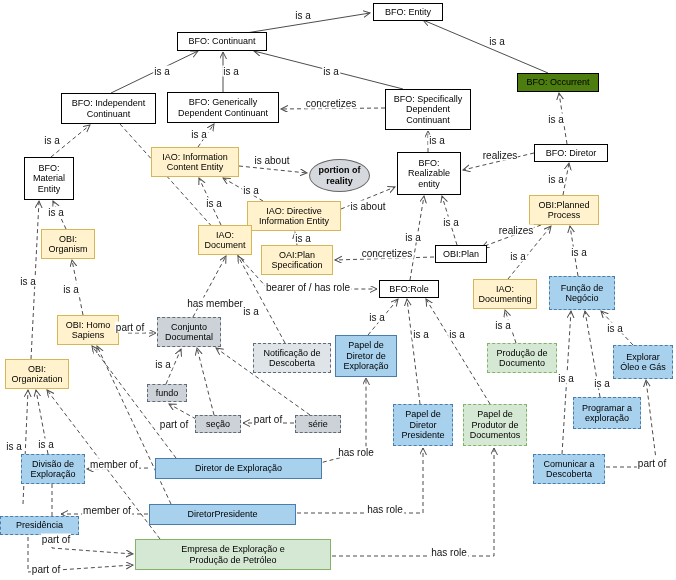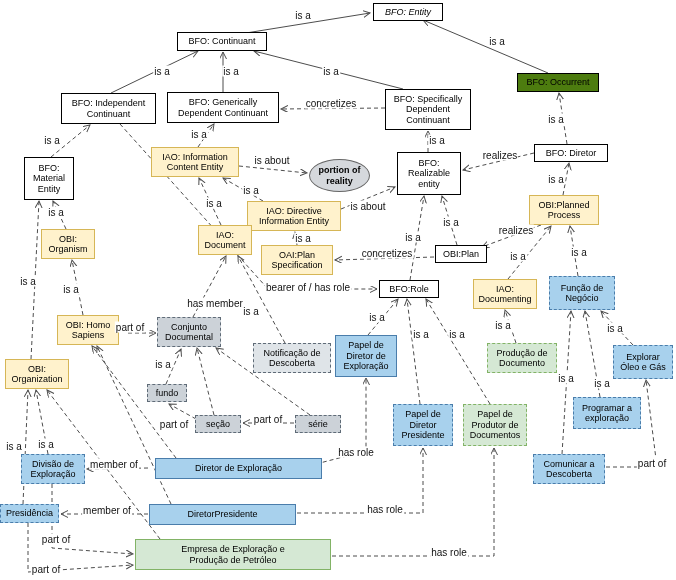--- a/index.html
+++ b/index.html
@@ -131,21 +131,21 @@
     <span class="edge-label" style="left: 449px; top: 552px;">has role</span>
     <span class="edge-label" style="left: 163px; top: 364px;">is a</span>
     <span class="edge-label" style="left: 174px; top: 424px;">part of</span>
     <span class="edge-label" style="left: 268px; top: 419px;">part of</span>
     <span class="edge-label" style="left: 130px; top: 327px;">part of</span>
     <span class="edge-label" style="left: 56px; top: 212px;">is a</span>
     <span class="edge-label" style="left: 71px; top: 289px;">is a</span>
     <span class="edge-label" style="left: 28px; top: 281px;">is a</span>
     <span class="edge-label" style="left: 46px; top: 444px;">is a</span>
     <span class="edge-label" style="left: 14px; top: 446px;">is a</span>
-    <div class="node" style="left: 373px; top: 3px; width: 70px; height: 18px; background: rgb(255, 255, 255); border: 1px solid rgb(0, 0, 0); font-style: italic;">BFO: Entity</div>
+    <div class="node" style="left: 373px; top: 3px; width: 70px; height: 18px; background: rgb(255, 255, 255); border: 1px solid rgb(0, 0, 0);">BFO: Entity</div>
     <div class="node" style="left: 177px; top: 32px; width: 90px; height: 19px; background: rgb(255, 255, 255); border: 1px solid rgb(0, 0, 0);">BFO: Continuant</div>
     <div class="node" style="left: 517px; top: 73px; width: 82px; height: 19px; background: #4d7c0f; border: 1px solid rgb(0, 0, 0);">BFO: Occurrent</div>
     <div class="node" style="left: 61px; top: 93px; width: 95px; height: 31px; background: rgb(255, 255, 255); border: 1px solid rgb(0, 0, 0);">BFO: Independent
 Continuant</div>
     <div class="node" style="left: 167px; top: 92px; width: 112px; height: 31px; background: rgb(255, 255, 255); border: 1px solid rgb(0, 0, 0);">BFO: Generically
 Dependent Continuant</div>
     <div class="node" style="left: 385px; top: 89px; width: 86px; height: 41px; background: rgb(255, 255, 255); border: 1px solid rgb(0, 0, 0);">BFO: Specifically
 Dependent
 Continuant</div>
     <div class="node" style="left: 534px; top: 144px; width: 74px; height: 18px; background: rgb(255, 255, 255); border: 1px solid rgb(0, 0, 0);">BFO: Diretor</div>
@@ -199,17 +199,17 @@
     <div class="node" style="left: 463px; top: 404px; width: 64px; height: 42px; background: rgb(213, 232, 212); border: 1px dashed rgb(130, 179, 102);">Papel de
 Produtor de
 Documentos</div>
     <div class="node" style="left: 573px; top: 397px; width: 68px; height: 32px; background: rgb(168, 209, 237); border: 1px dashed rgb(74, 125, 171);">Programar a
 exploração</div>
     <div class="node" style="left: 21px; top: 454px; width: 64px; height: 30px; background: rgb(168, 209, 237); border: 1px dashed rgb(74, 125, 171);">Divisão de
 Exploração</div>
     <div class="node" style="left: 149px; top: 458px; width: 167px; height: 21px; background: rgb(168, 209, 237); border: 1px solid rgb(74, 125, 171); margin-left: 6px;">Diretor de Exploração</div>
     <div class="node" style="left: 533px; top: 454px; width: 72px; height: 30px; background: rgb(168, 209, 237); border: 1px dashed rgb(74, 125, 171);">Comunicar a
 Descoberta</div>
-    <div class="node" style="left: 0px; top: 504px; width: 59px; height: 19px; background: rgb(168, 209, 237); border: 1px dashed rgb(74, 125, 171);">Presidência</div>
+    <div class="node" style="left: 0px; top: 516px; width: 79px; height: 19px; background: rgb(168, 209, 237); border: 1px dashed rgb(74, 125, 171);">Presidência</div>
     <div class="node" style="left: 149px; top: 504px; width: 147px; height: 21px; background: rgb(168, 209, 237); border: 1px solid rgb(74, 125, 171);">DiretorPresidente</div>
     <div class="node" style="left: 135px; top: 539px; width: 196px; height: 31px; background: rgb(213, 232, 212); border: 1px solid rgb(130, 179, 102);">Empresa de Exploração e
 Produção de Petróleo</div>
   </div>
 
 </body></html>

